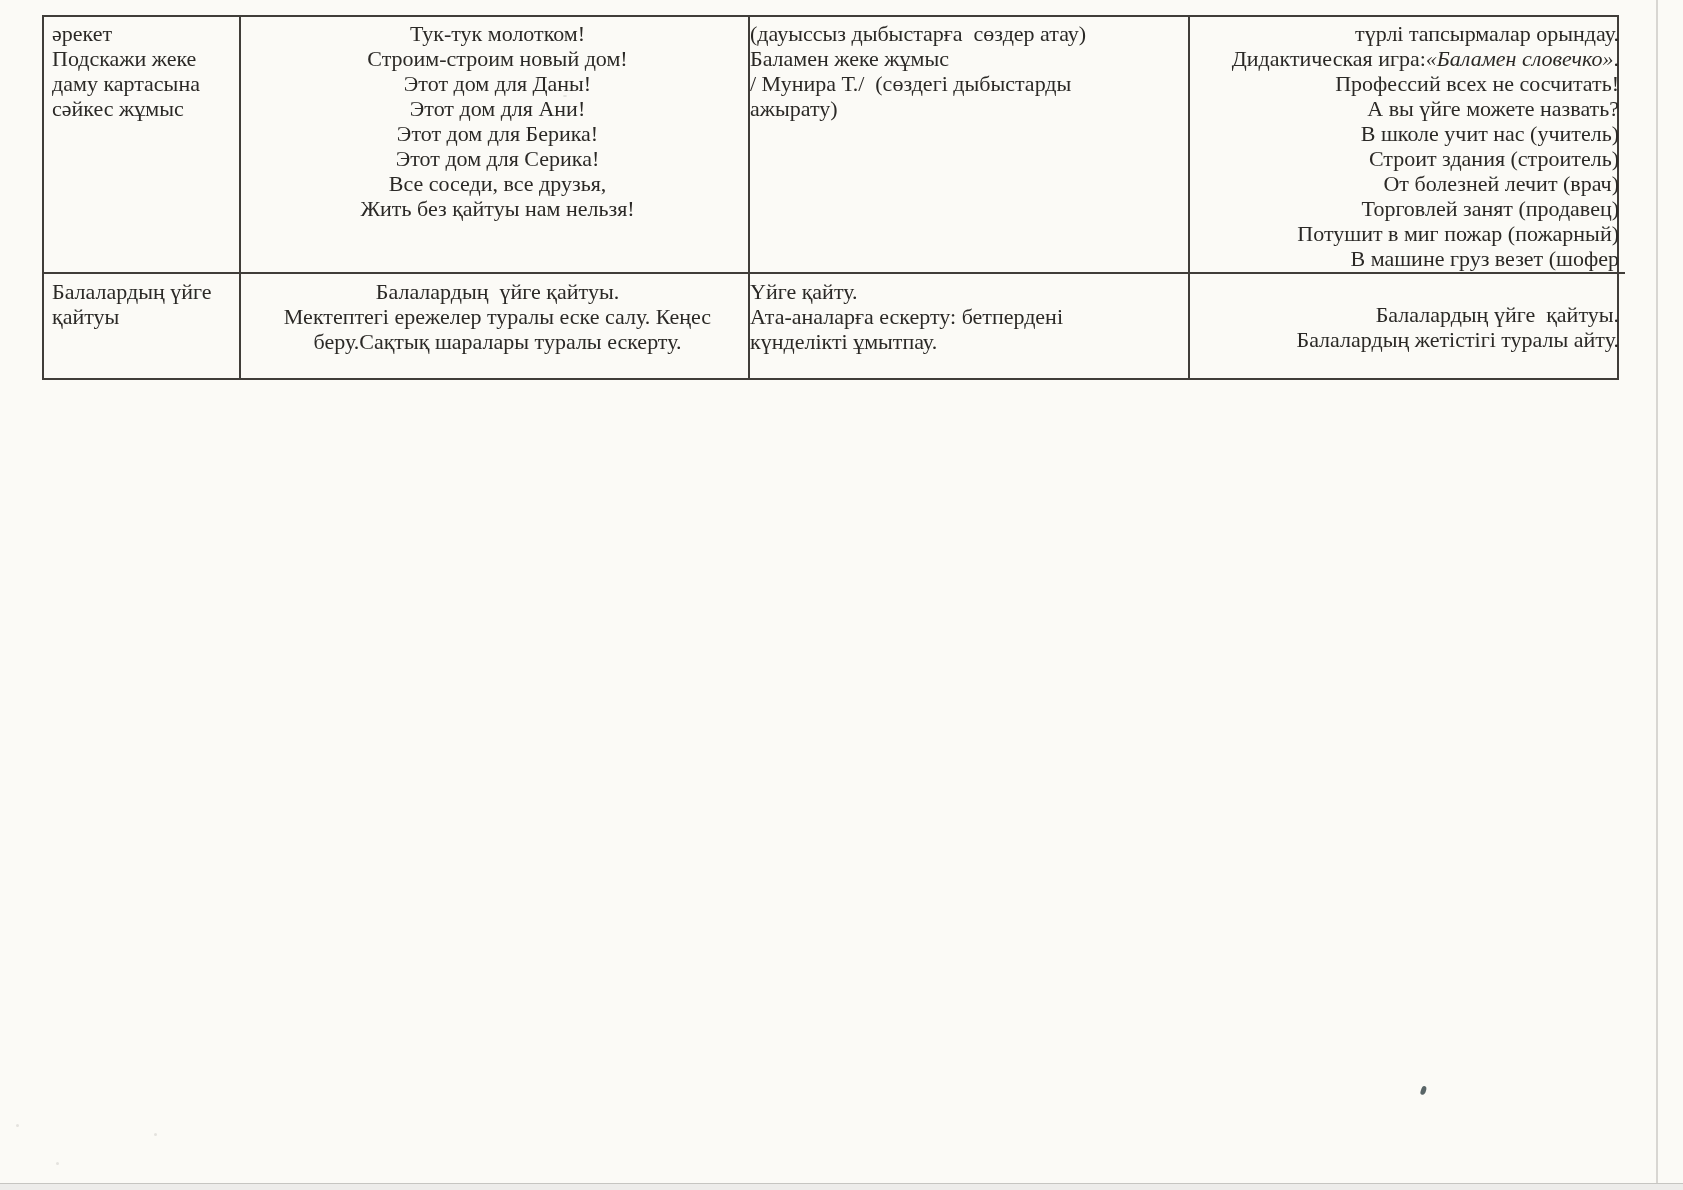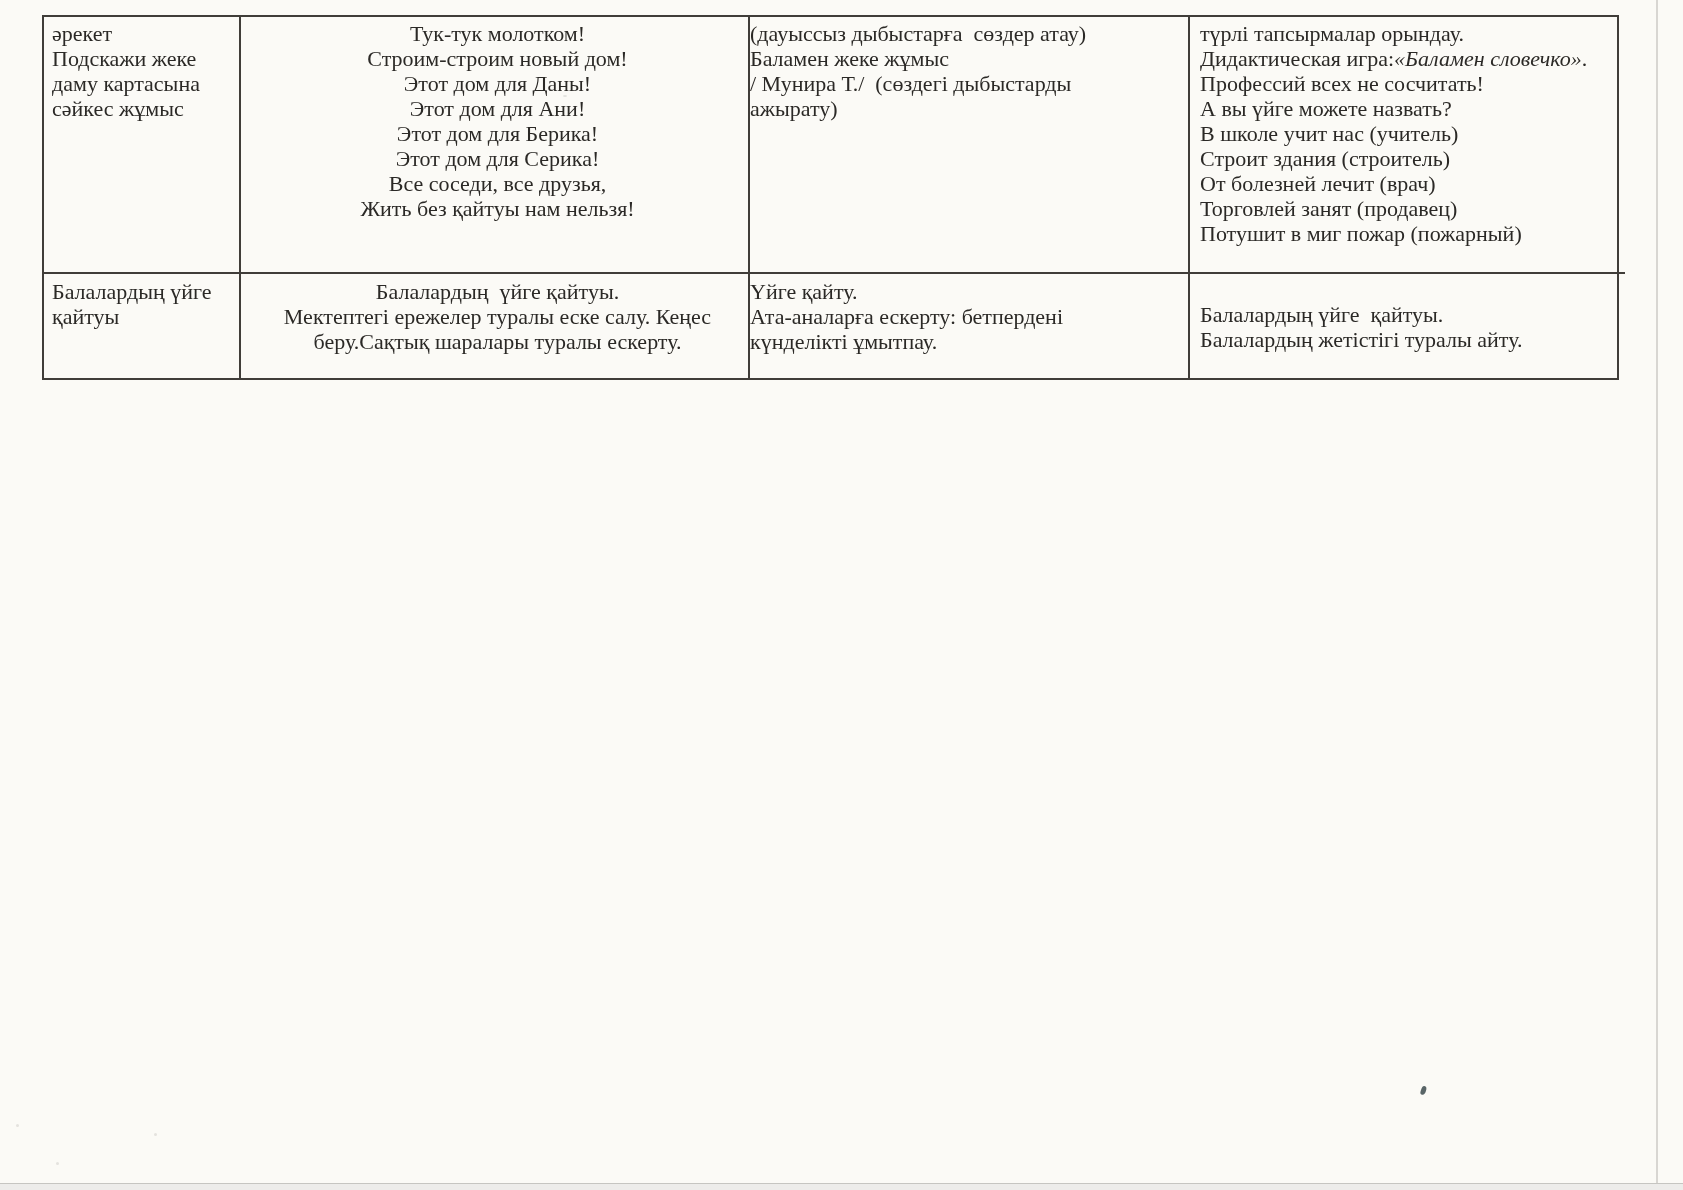--- a/index.html
+++ b/index.html
@@ -27,21 +27,21 @@
   }
   .cell {
     box-sizing: border-box;
     padding: 4px 6px 0 10px;
     font-size: 22px;
     line-height: 25px;
     overflow: hidden;
   }
   .cell.col2 { border-left: 2px solid var(--border, #403d39); padding-left: 12px; text-align: center; }
   .cell.col3 { border-left: 2px solid var(--border, #403d39); padding-left: 0; }
-  .cell.col4 { border-left: 2px solid var(--border, #403d39); padding-left: 10px; }
+  .cell.col4 { border-left: 2px solid var(--border, #403d39); padding-left: 10px; text-align: right; }
   .cell.col1 { padding-left: 8px; }
   .cell.r2 { border-top: 2px solid var(--border, #403d39); padding-top: 5px; }
   .cell.r2.offset-top { padding-top: 28px; }
   .line { white-space: pre; }
   .line em { font-style: italic; }
 
   
   .scan-edge-line {
     position: absolute;
     top: 0;
@@ -119,20 +119,21 @@
     <div class="cell col4 r1">
       <div class="line">түрлі тапсырмалар орындау.</div>
       <div class="line"><span>Дидактическая игра:</span><em>«Баламен словечко»</em><span>.</span></div>
       <div class="line">Профессий всех не сосчитать!</div>
       <div class="line">А вы үйге можете назвать?</div>
       <div class="line">В школе учит нас (учитель)</div>
       <div class="line">Строит здания (строитель)</div>
       <div class="line">От болезней лечит (врач)</div>
       <div class="line">Торговлей занят (продавец)</div>
       <div class="line">Потушит в миг пожар (пожарный)</div>
+      <div class="line">В машине груз везет (шофер</div>
     </div>
 
     <div class="cell col1 r2">
       <div class="line">Балалардың үйге</div>
       <div class="line">қайтуы</div>
     </div>
 
     <div class="cell col2 r2">
       <div class="line">Балалардың  үйге қайтуы.</div>
       <div class="line">Мектептегі ережелер туралы еске салу. Кеңес</div>

